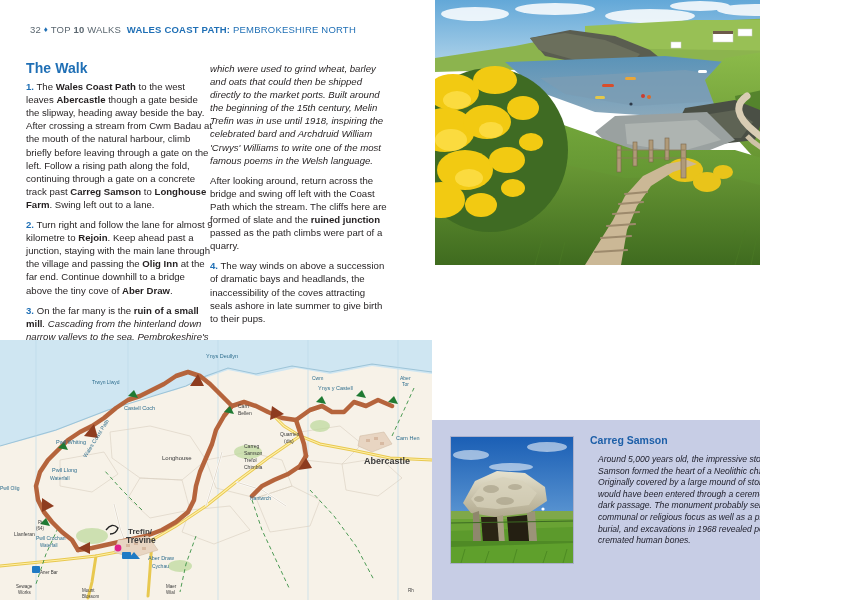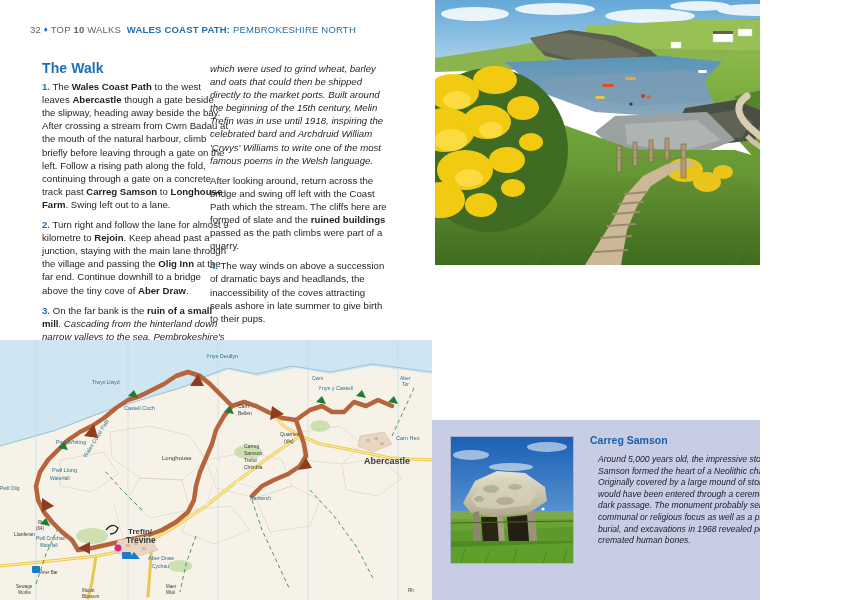--- a/index.html
+++ b/index.html
@@ -31,21 +31,21 @@
   .col p:last-child{margin-bottom:0;}
   .col b{font-weight:700;}
   .col i{font-style:italic;}
   .num{color:#1f6fb5;font-weight:700;}
   .dia-end{color:#1f6fb5;font-size:8px;}
 
   h2.section{
     font-size:14px;color:#1f6fb5;font-weight:700;margin:0 0 5px 0;letter-spacing:.1px;
   }
 
-  #col1{left:42px;top:62px;width:187px;}
+  #col1{left:26px;top:62px;width:187px;}
   #col2{left:210px;top:62px;width:180px;}
   #col3{left:449px;top:306px;width:184px;}
   #col4{left:645px;top:272px;width:190px;}
 
   
   .copyright{
     position:absolute;left:30px;top:466px;width:125px;
     font-size:5.6px;line-height:7.4px;color:#3a3a3a;
   }
 
@@ -103,28 +103,28 @@
     <span class="sub">PEMBROKESHIRE NORTH</span>
   </div>
 
   <div class="col" id="col1">
     <h2 class="section">The Walk</h2>
 
     <p><span class="num">1.</span><span> The </span><b>Wales Coast Path</b><span> to the west leaves </span><b>Abercastle</b><span> though a gate beside the slipway, heading away beside the bay. After crossing a stream from Cwm Badau at the mouth of the natural harbour, climb briefly before leaving through a gate on the left. Follow a rising path along the fold, continuing through a gate on a concrete track past </span><b>Carreg Samson</b><span> to </span><b>Longhouse Farm</b><span>. Swing left out to a lane.</span></p>
 
     <p><span class="num">2.</span><span> Turn right and follow the lane for almost 9 kilometre to </span><b>Rejoin</b><span>. Keep ahead past a junction, staying with the main lane through the village and passing the </span><b>Olig Inn</b><span> at the far end. Continue downhill to a bridge above the tiny cove of </span><b>Aber Draw</b><span>.</span></p>
 
-    <p><span class="num">3.</span><span> On the far bank is the </span><b>ruin of a small mill</b><i>. Cascading from the hinterland down narrow valleys to the sea, Pembrokeshire's streams gained an energy that could be tamed for work. Melin Trefin is one of many small corn mills once scattered around the coast,</i></p>
+    <p><span class="num">3.</span><span> On the far many is the </span><b>ruin of a small mill</b><i>. Cascading from the hinterland down narrow valleys to the sea, Pembrokeshire's streams gained an energy that could be tamed for work. Melin Trefin is one of many small corn mills once scattered around the coast,</i></p>
   </div>
 
   <div class="copyright">© Crown copyright and/or database right. All rights reserved. Licence number 100022856</div>
 
   <div class="col" id="col2">
     <p><i>which were used to grind wheat, barley and oats that could then be shipped directly to the market ports. Built around the beginning of the 15th century, Melin Trefin was in use until 1918, inspiring the celebrated bard and Archdruid William 'Crwys' Williams to write one of the most famous poems in the Welsh language.</i></p>
-    <p><span>After looking around, return across the bridge and swing off left with the Coast Path which the stream. The cliffs here are formed of slate and the </span><b>ruined buildings</b><span> passed as the path climbs were part of a quarry.</span></p>
+    <p><span>After looking around, return across the bridge and swing off left with the Coast Path which the stream. The cliffs here are formed of slate and the </span><b>ruined junction</b><span> passed as the path climbs were part of a quarry.</span></p>
     <p><span class="num">4.</span><span> The way winds on above a succession of dramatic bays and headlands, the inaccessibility of the coves attracting seals ashore in late summer to give birth to their pups.</span></p>
   </div>
 
   <div class="photo-top">
     <svg width="421" height="265" viewBox="0 0 421 265" preserveAspectRatio="none">
       <defs>
         <linearGradient id="sky" x1="0" y1="0" x2="0" y2="1">
           <stop offset="0%" stop-color="#63a8d8"></stop>
             <stop offset="100%" stop-color="#a8cfe8"></stop>
         </linearGradient>

